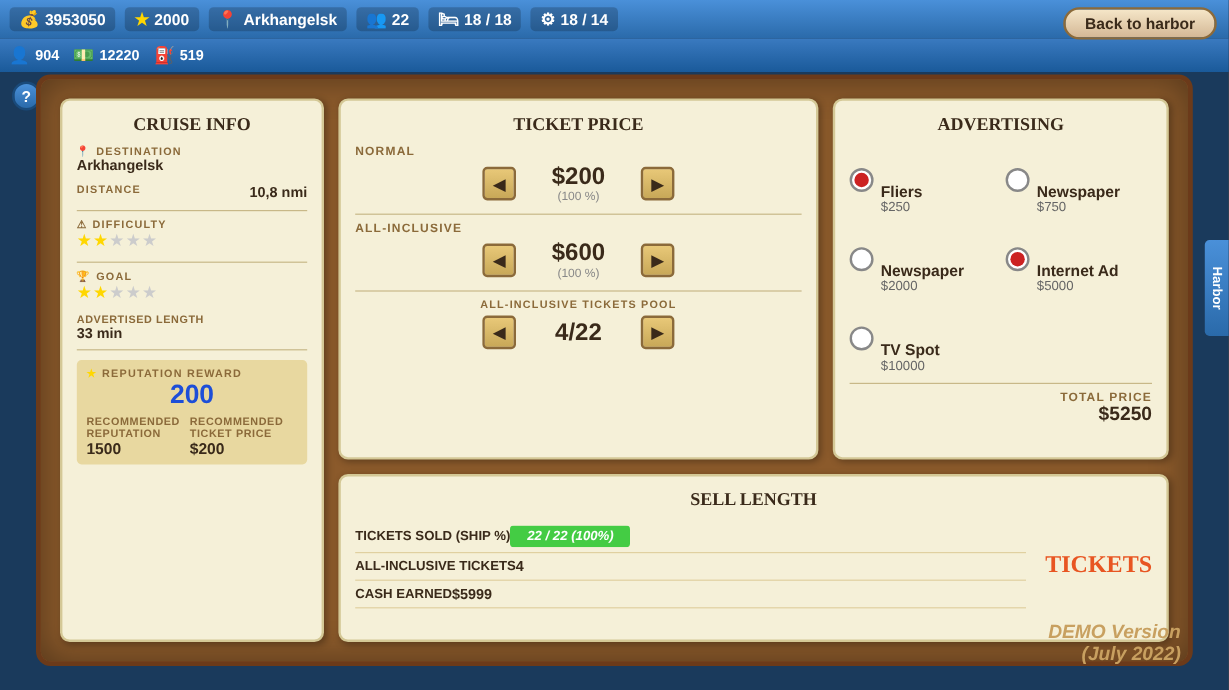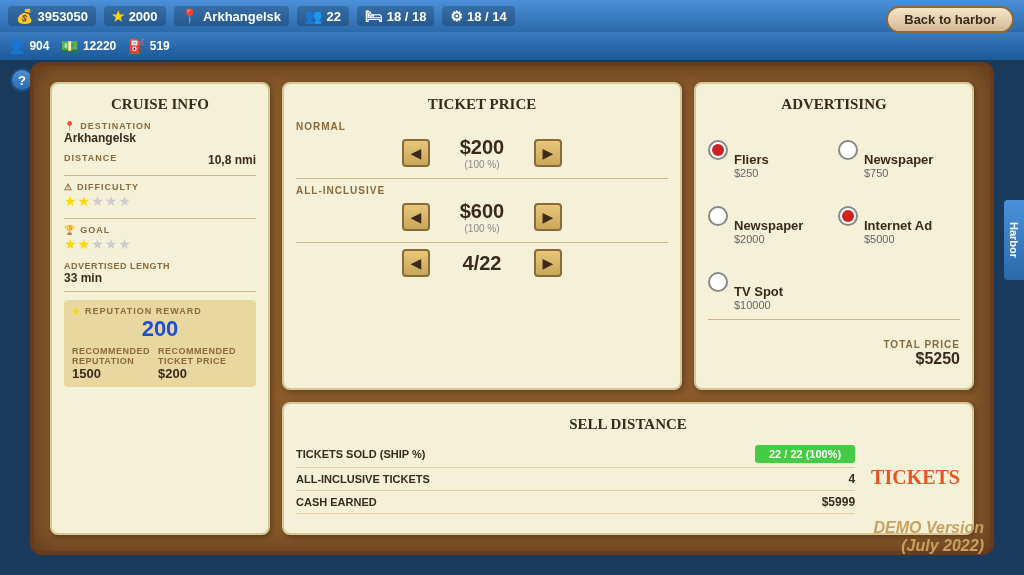--- a/index.html
+++ b/index.html
@@ -331,21 +331,21 @@
       color: #3a2a1a;
       margin-top: 31px;
     }
     .ad-price {
       font-size: 11px;
       color: #666;
     }
 
     .total-price-section {
       border-top: 1px solid #c8b888;
-      padding-top: 19px;
+      padding-top: 6px;
       text-align: right;
     }
     .total-price-label {
       font-size: 10px;
       font-weight: bold;
       color: #8b6a3a;
       letter-spacing: 1px;
     }
     .total-price-value {
       font-size: 16px;
@@ -373,21 +373,21 @@
       color: #3a2a1a;
       text-align: center;
       margin-bottom: 8px;
       font-family: Georgia, serif;
     }
     .summary-table {
       width: 100%;
     }
     .summary-row {
       display: flex;
-      justify-content: space-between;
+      justify-content: flex-start;
       align-items: center;
       padding: 4px 0;
       border-bottom: 1px solid #e0d0a0;
     }
     .summary-row-label {
       font-size: 11px;
       font-weight: bold;
       color: #3a2a1a;
     }
     .summary-row-value {
@@ -592,20 +592,21 @@
             <div class="ticket-value">$600</div>
             <div class="ticket-percent">(100 %)</div>
           </div>
           <div class="arrow-btn">▶</div>
         </div>
       </div>
 
       <hr class="divider">
 
       <div class="ticket-section">
+        <div class="pool-section-label">ALL-INCLUSIVE TICKETS POOL</div>
         <div class="ticket-control">
           <div class="arrow-btn">◀</div>
           <div class="ticket-value">4/22</div>
           <div class="arrow-btn">▶</div>
         </div>
       </div>
     </div>
 
     <div class="card advertising-card">
       <div class="card-title">ADVERTISING</div>
@@ -653,30 +654,30 @@
         </div>
       </div>
 
       <div class="total-price-section">
         <div class="total-price-label">TOTAL PRICE</div>
         <div class="total-price-value">$5250</div>
       </div>
     </div>
 
     <div class="card sell-tickets-card">
-      <div class="card-title">SELL DISTANCE</div>
+      <div class="card-title">SELL LENGTH</div>
 
       <div class="sell-tickets-inner">
         <div class="summary-section">
 
           <div class="summary-table">
             <div class="summary-row">
               <div class="summary-row-label">TICKETS SOLD (SHIP %)</div>
               <div class="progress-bar-container">
-                <div class="progress-bar-fill" style="width: 100%;">22 / 22 (100%)</div>
+                <div class="progress-bar-fill" style="width: 100%; font-style: italic;">22 / 22 (100%)</div>
               </div>
             </div>
             <div class="summary-row">
               <div class="summary-row-label">ALL-INCLUSIVE TICKETS</div>
               <div class="summary-row-value">4</div>
             </div>
             <div class="summary-row">
               <div class="summary-row-label">CASH EARNED</div>
               <div class="summary-row-value">$5999</div>
             </div>

